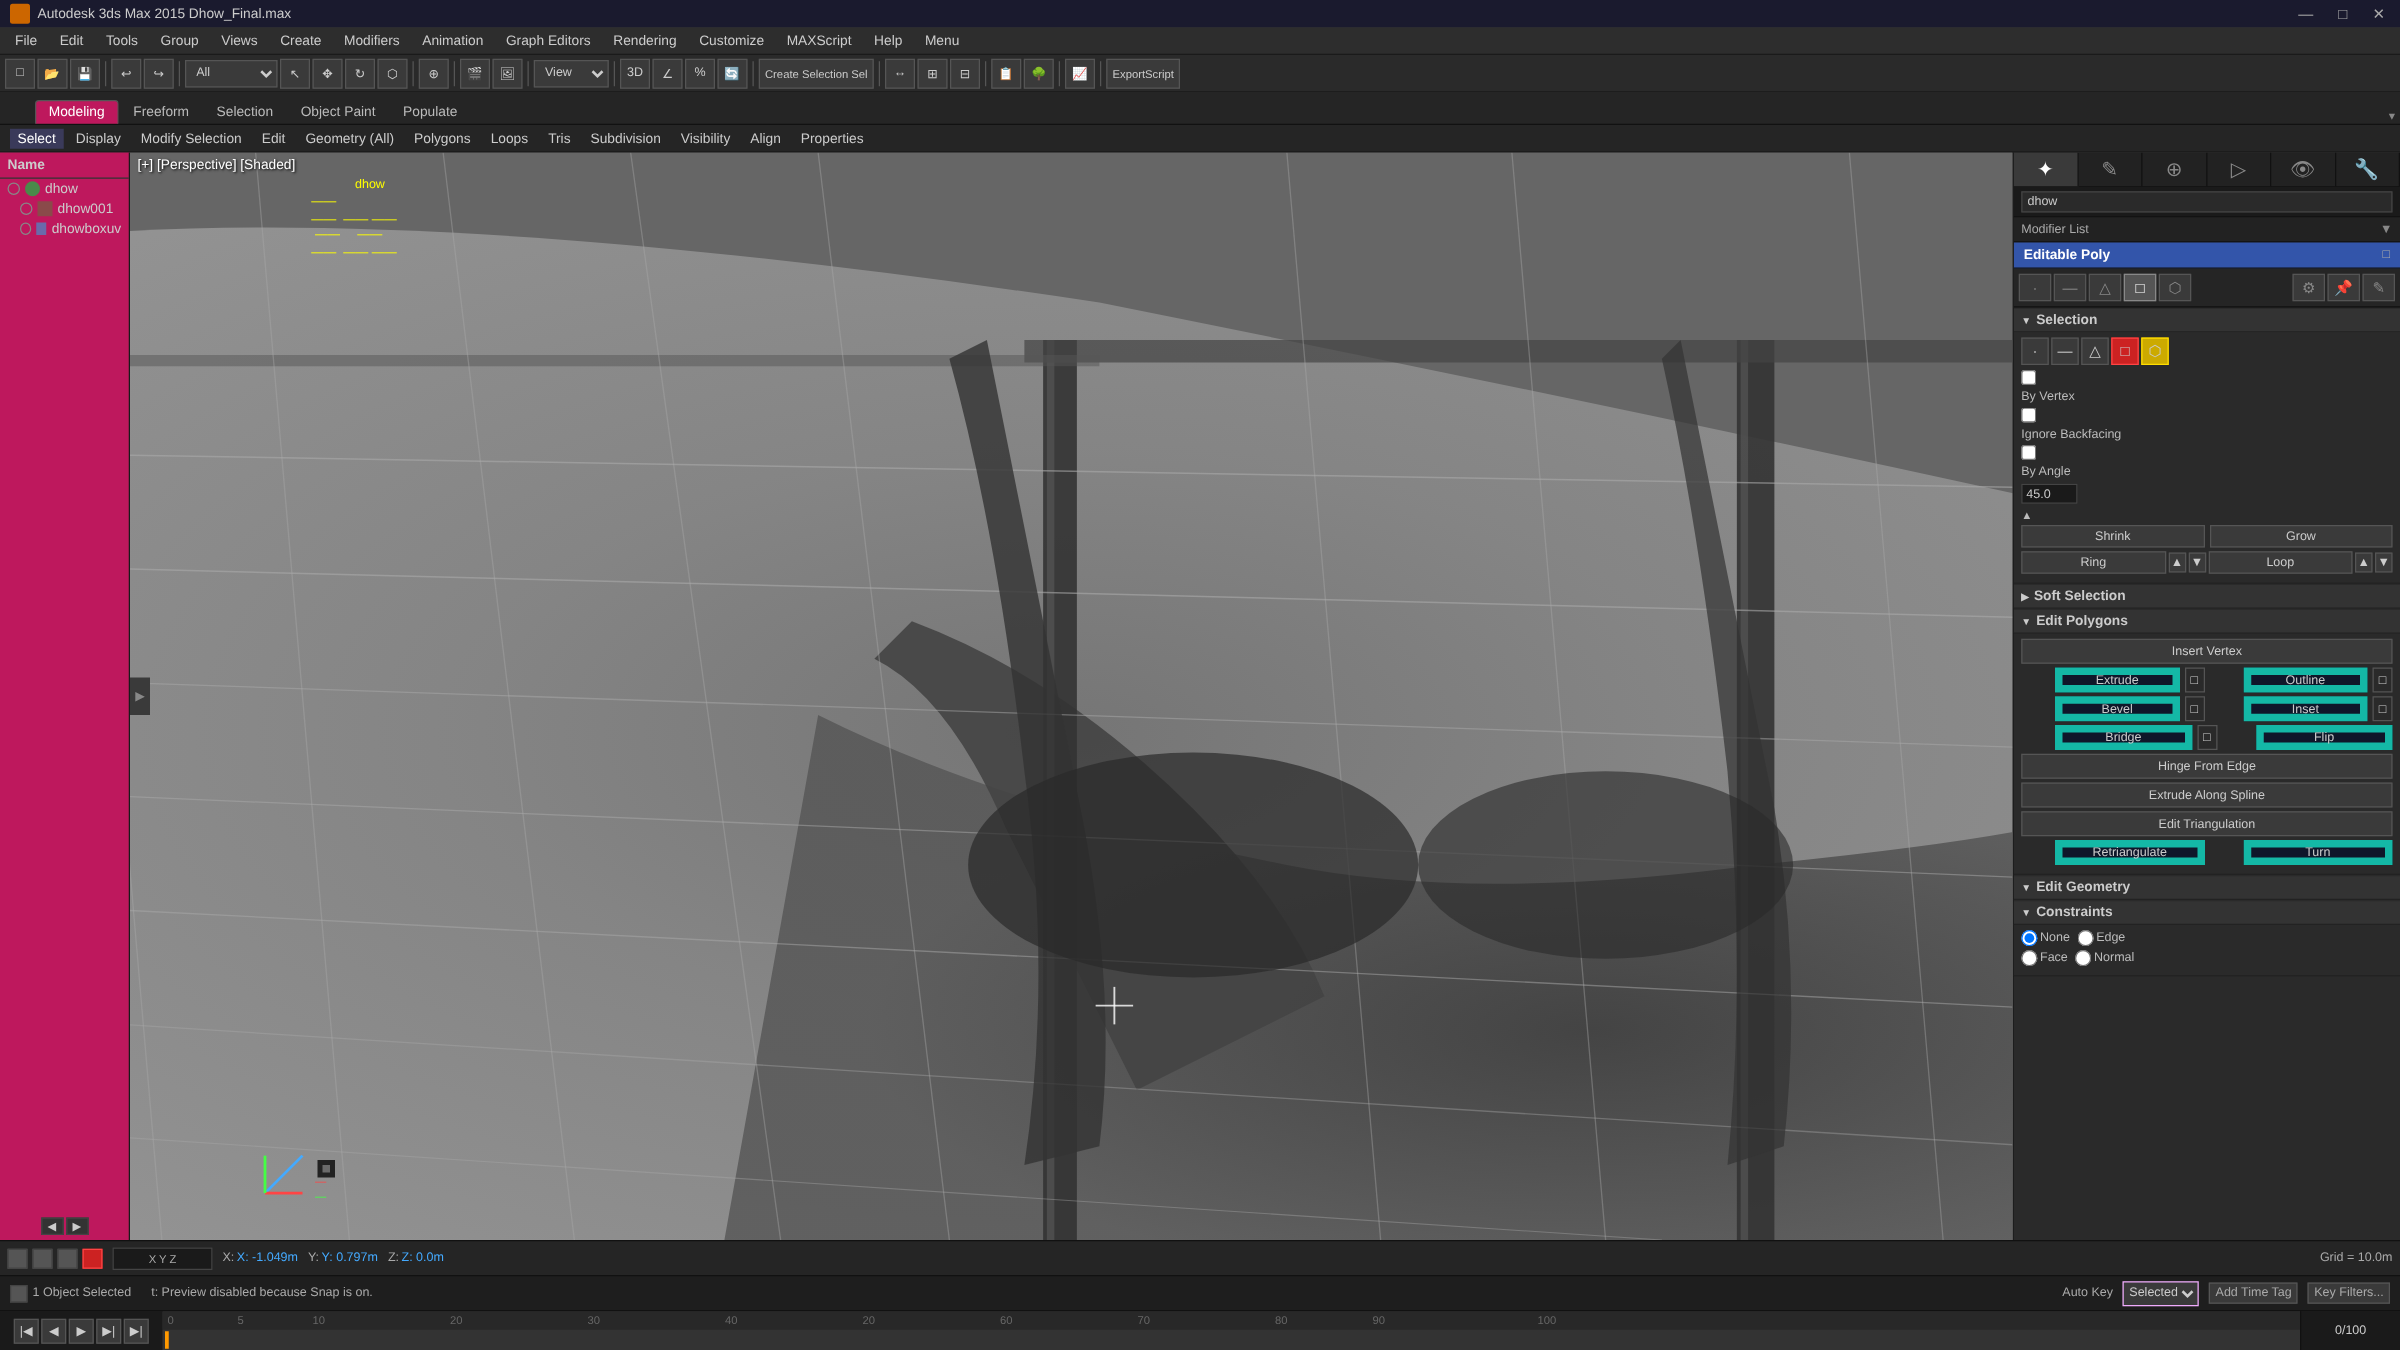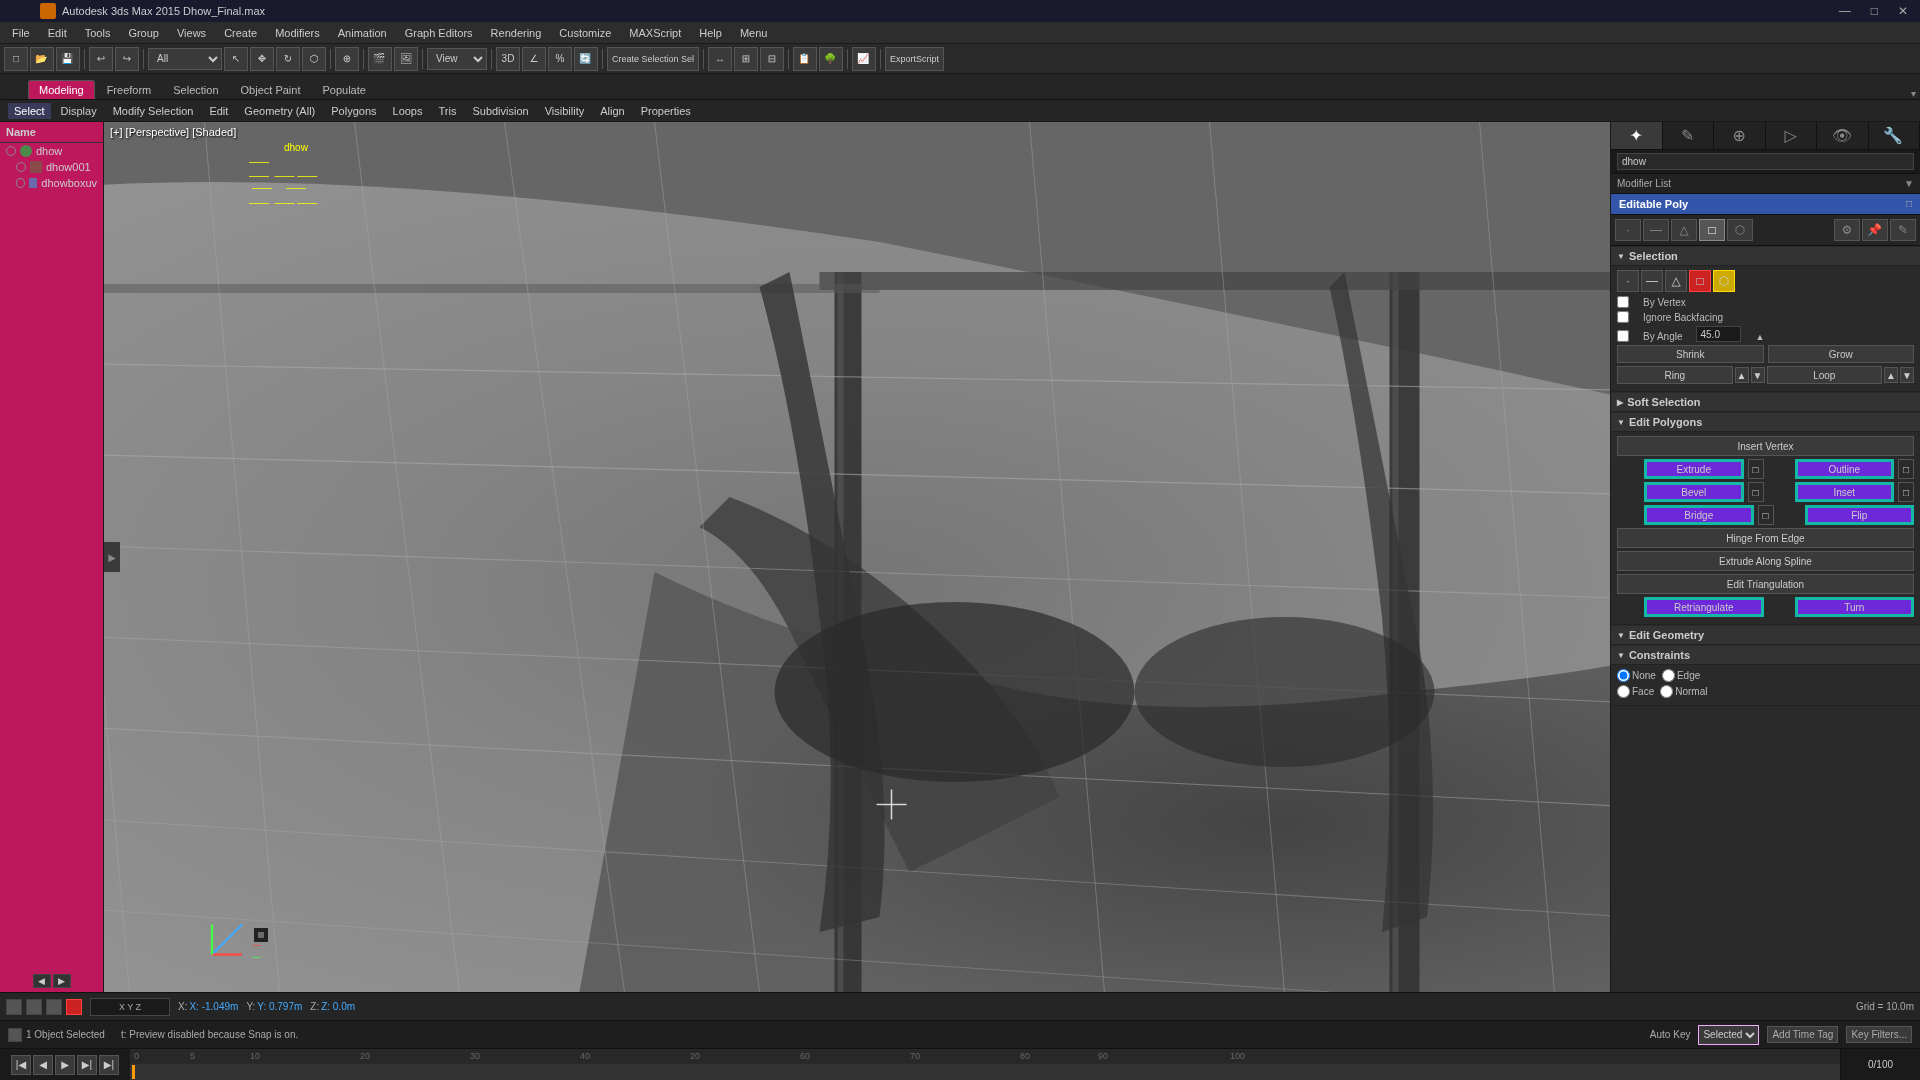--- a/index.html
+++ b/index.html
@@ -1,20 +1,20 @@
 <!DOCTYPE html>
 <html><head>
   <meta charset="utf-8">
   <style>
     * { margin: 0; padding: 0; box-sizing: border-box; }
     body { width: 1920px; height: 1080px; overflow: hidden; background: #3a3a3a; font-family: 'Arial', sans-serif; font-size: 11px; color: #ccc; user-select: none; }
 
     
     #titlebar { width: 100%; height: 22px; background: #1a1a2e; display: flex; align-items: center; justify-content: space-between; padding: 0 8px; }
-    #titlebar-left { display: flex; align-items: center; gap: 6px; margin-left: 32px; }
+    #titlebar-left { display: flex; align-items: center; gap: 6px; }
     #titlebar-right { display: flex; gap: 12px; color: #aaa; font-size: 12px; }
     .titlebar-btn { cursor: pointer; padding: 0 4px; }
 
     
     #menubar { width: 100%; height: 22px; background: #2d2d2d; display: flex; align-items: center; padding: 0 4px; gap: 2px; border-bottom: 1px solid #1a1a1a; }
     .menu-item { padding: 2px 8px; cursor: pointer; color: #ccc; font-size: 11px; }
 
     
     #toolbar1 { width: 100%; height: 30px; background: #2a2a2a; display: flex; align-items: center; padding: 0 4px; gap: 2px; border-bottom: 1px solid #1a1a1a; }
     .tb-btn { width: 24px; height: 24px; background: #3a3a3a; border: 1px solid #555; cursor: pointer; display: flex; align-items: center; justify-content: center; font-size: 10px; color: #ccc; }
@@ -63,41 +63,41 @@
     .section-content { padding: 4px 6px; background: #2a2a2a; border-bottom: 1px solid #222; }
 
     
     .sel-row { display: flex; align-items: center; gap: 6px; margin-bottom: 4px; }
     .sel-icons { display: flex; gap: 2px; }
     .sel-icon { width: 22px; height: 22px; border: 1px solid #555; background: #3a3a3a; cursor: pointer; display: flex; align-items: center; justify-content: center; font-size: 12px; }
     .sel-icon.active-red { background: #cc2222; border-color: #ff4444; }
     .sel-icon.active-yellow { background: #ccaa00; border-color: #ffdd00; }
 
     
-    .check-row { display: flex; align-items: flex-end; gap: 14px; margin-bottom: 3px; font-size: 10px; color: #bbb; }
+    .check-row { display: flex; align-items: flex-start; gap: 4px; margin-bottom: 3px; font-size: 10px; color: #bbb; flex-direction: column; }
     .check-row input[type=checkbox] { width: 12px; height: 12px; }
     .field-input { background: #1a1a1a; border: 1px solid #444; color: #ccc; font-size: 10px; width: 60px; padding: 1px 3px; height: 16px; }
 
     
     .btn-row { display: flex; gap: 4px; margin-bottom: 3px; }
     .small-btn { flex: 1; height: 18px; background: #3a3a3a; border: 1px solid #555; color: #ccc; font-size: 10px; cursor: pointer; display: flex; align-items: center; justify-content: center; }
 
     
     .spinner-row { display: flex; align-items: center; gap: 2px; margin-bottom: 3px; }
     .spinner-btn { width: 14px; height: 16px; background: #3a3a3a; border: 1px solid #555; color: #ccc; font-size: 10px; cursor: pointer; display: flex; align-items: center; justify-content: center; }
     .ring-loop-btn { height: 18px; background: #3a3a3a; border: 1px solid #555; color: #ccc; font-size: 10px; cursor: pointer; flex: 1; display: flex; align-items: center; justify-content: center; }
 
     
     .radio-row { display: flex; align-items: center; gap: 6px; font-size: 10px; color: #bbb; margin-bottom: 3px; }
     .radio-row label { display: flex; align-items: center; gap: 2px; }
     .status-text { font-size: 10px; color: #bbb; margin: 2px 0; }
 
     
     .two-col-btn-row { display: flex; gap: 4px; margin-bottom: 3px; }
-    .ep-btn { flex: 1; height: 20px; background: #6d28d9; border: 3px solid #14b8a6; color: #ccc; font-size: 10px; cursor: pointer; display: flex; align-items: center; justify-content: center; margin-left: 27px; }
+    .ep-btn { flex: 1; height: 20px; background: #0f172a; border: 6px solid #14b8a6; color: #ccc; font-size: 10px; cursor: pointer; display: flex; align-items: center; justify-content: center; margin-left: 27px; }
     .ep-btn-wide { width: 100%; height: 20px; background: #3a3a3a; border: 1px solid #555; color: #ccc; font-size: 10px; cursor: pointer; display: flex; align-items: center; justify-content: center; margin-bottom: 3px; }
     .settings-btn { width: 16px; height: 20px; background: #2a2a2a; border: 1px solid #555; color: #ccc; font-size: 10px; cursor: pointer; display: flex; align-items: center; justify-content: center; }
 
     
     #statusbar { width: 100%; height: 28px; background: #1e1e1e; border-top: 1px solid #111; display: flex; align-items: center; padding: 0 8px; gap: 16px; font-size: 10px; color: #aaa; }
     .status-seg { display: flex; align-items: center; gap: 4px; }
 
     
     #timeline { width: 100%; height: 32px; background: #222; border-top: 1px solid #111; display: flex; align-items: center; }
     #timeline-playback { width: 130px; display: flex; align-items: center; justify-content: center; gap: 2px; background: #1a1a1a; height: 100%; padding: 0 4px; }

